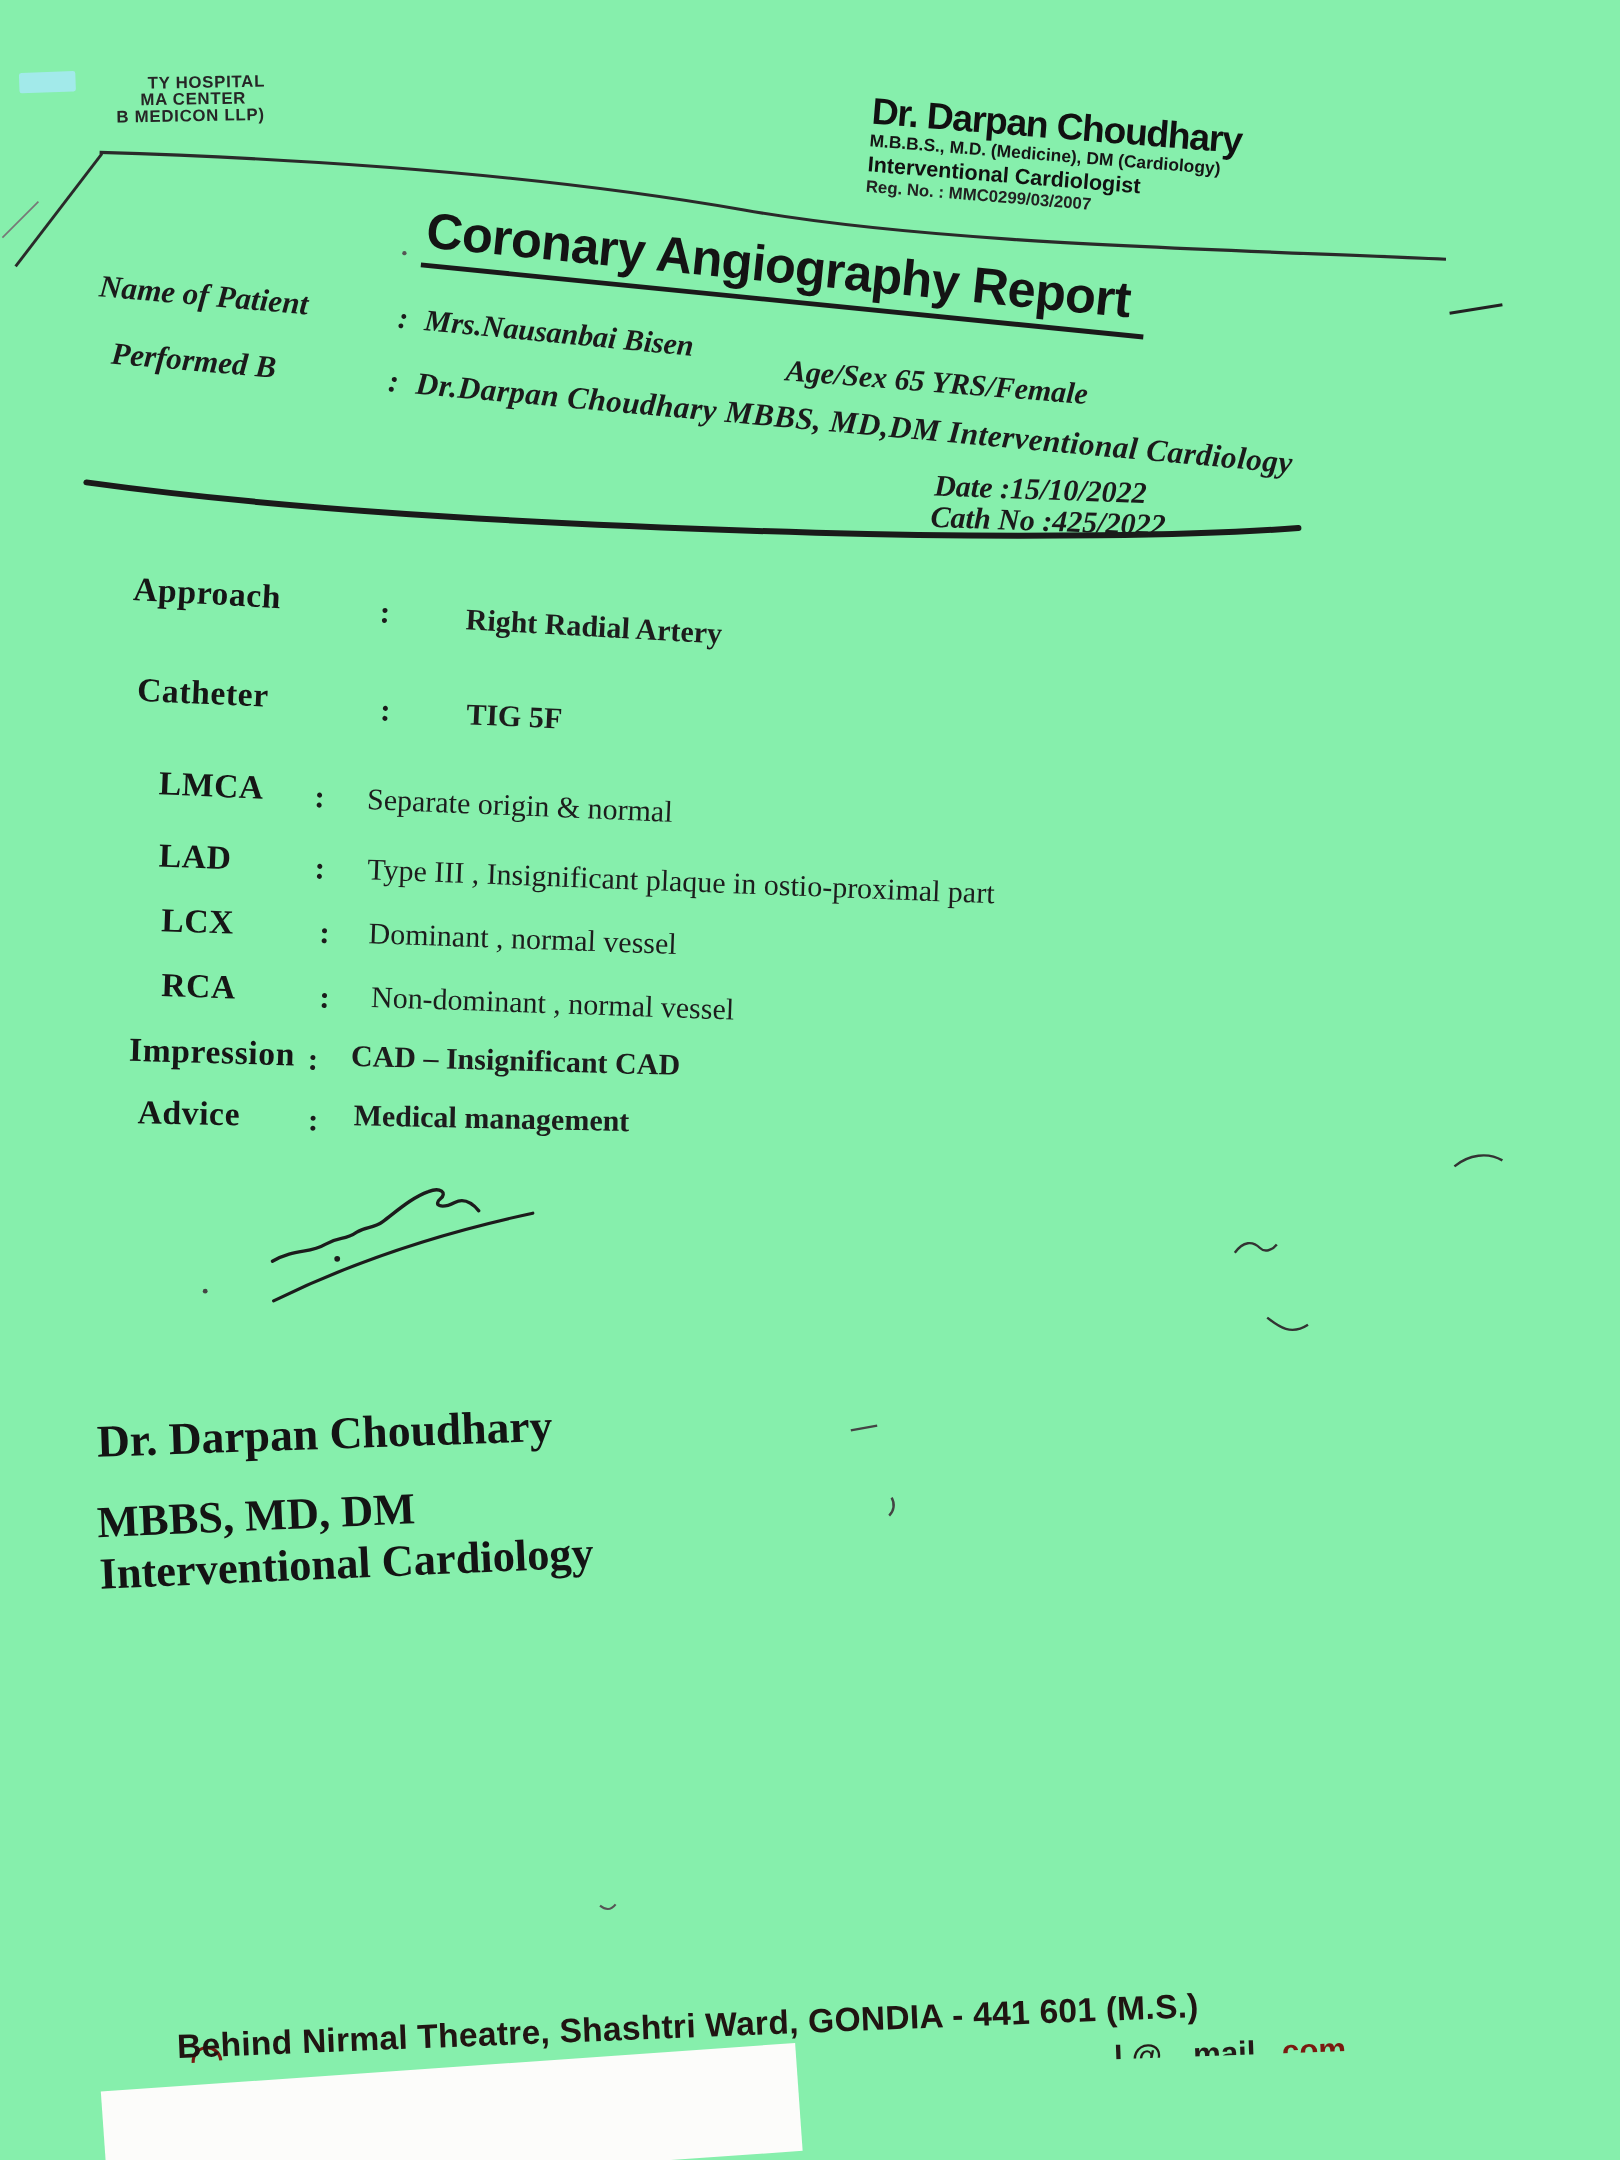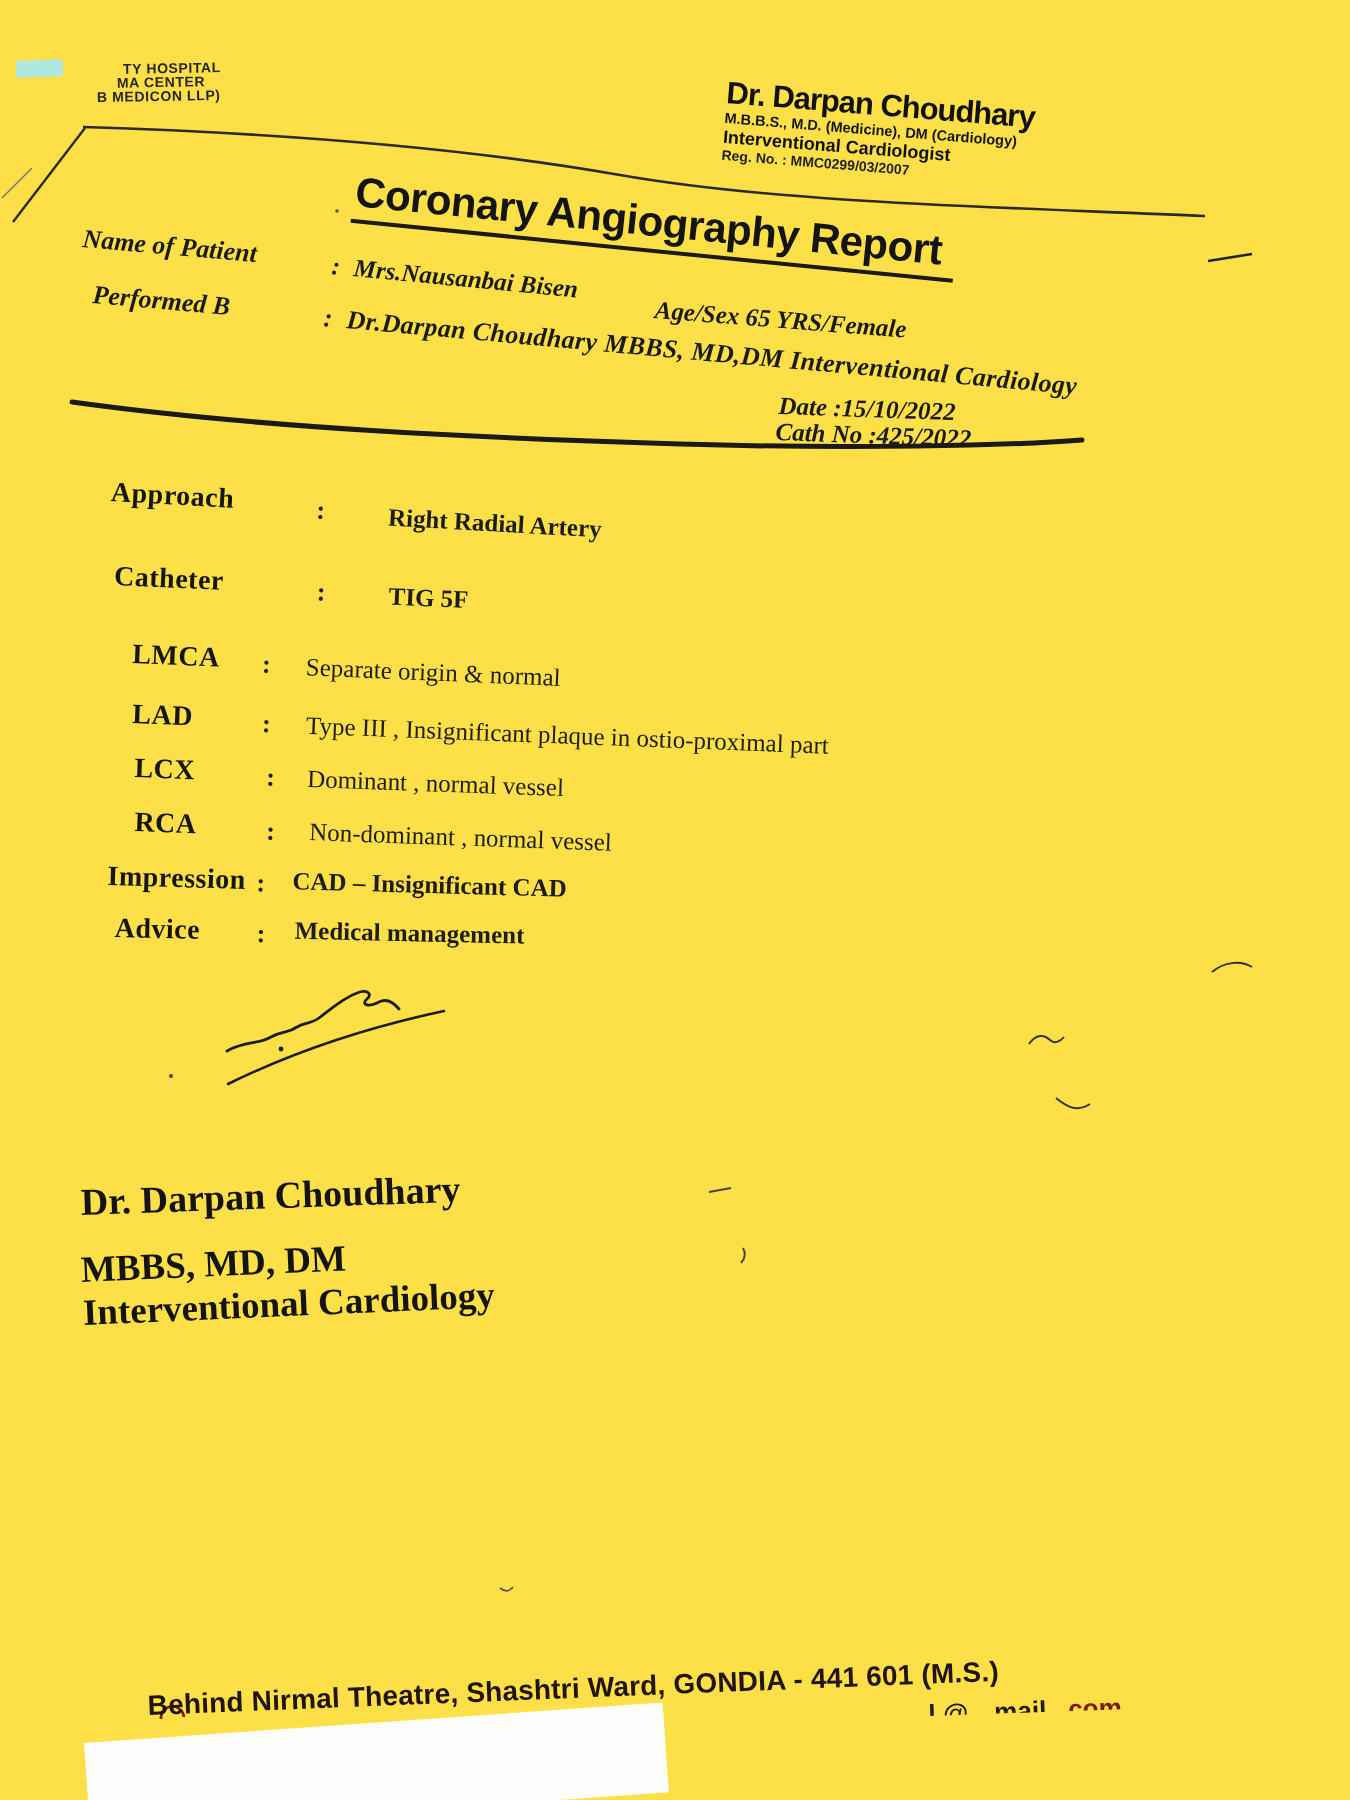--- a/index.html
+++ b/index.html
@@ -1,17 +1,17 @@
 <!DOCTYPE html>
 <html><head>
 <meta charset="utf-8">
 <style>
   html,body{margin:0;padding:0;}
   body{width:1350px;height:1800px;overflow:hidden;background:#e9e9e9;}
-  .page{position:relative;width:1350px;height:1800px;background:#fde047;overflow:hidden;
+  .page{position:relative;width:1350px;height:1800px;background:#86efac;overflow:hidden;
         font-family:"Liberation Serif",serif;color:#1b1b1b;}
   .abs{position:absolute;white-space:nowrap;}
   .sans{font-family:"Liberation Sans",sans-serif;}
   .sansB{font-family:"Liberation Sans",sans-serif;font-weight:bold;}
   .serif{font-family:"Liberation Serif",serif;}
   .serifB{font-family:"Liberation Serif",serif;font-weight:bold;}
   .serifBI{font-family:"Liberation Serif",serif;font-weight:bold;font-style:italic;}
 
   .hosp-line{font-size:14px;letter-spacing:.6px;color:#262626;transform:rotate(-1deg);}
   .highlight{position:absolute;left:16px;top:60px;width:47px;height:17px;background:#a5e9f1;

